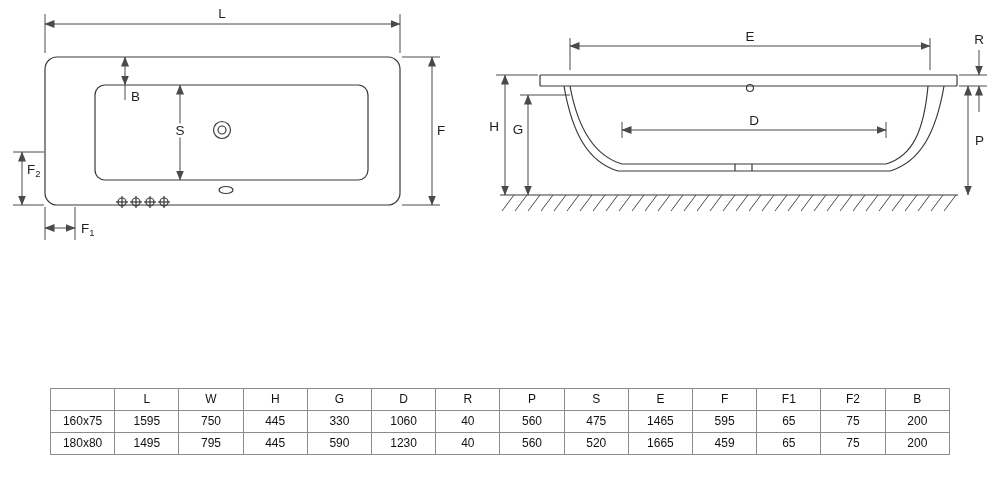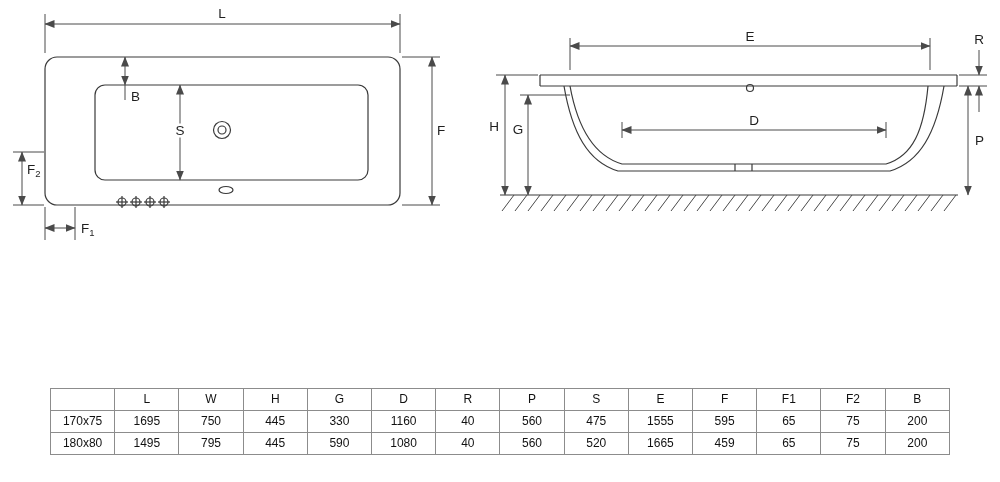--- a/index.html
+++ b/index.html
@@ -191,42 +191,42 @@
         <th data-name="table-header-S">S</th>
         <th data-name="table-header-E">E</th>
         <th data-name="table-header-F">F</th>
         <th data-name="table-header-F1">F1</th>
         <th data-name="table-header-F2">F2</th>
         <th data-name="table-header-B">B</th>
       </tr>
   </thead>
   <tbody data-name="table-body">
       <tr data-name="table-row">
-        <td data-name="row-size-label">170x75</td>
-        <td data-name="dimension-value-cell">1695</td>
+        <td data-name="row-size-label">160x75</td>
+        <td data-name="dimension-value-cell">1595</td>
         <td data-name="dimension-value-cell">750</td>
         <td data-name="dimension-value-cell">445</td>
         <td data-name="dimension-value-cell">330</td>
-        <td data-name="dimension-value-cell">1160</td>
+        <td data-name="dimension-value-cell">1060</td>
         <td data-name="dimension-value-cell">40</td>
         <td data-name="dimension-value-cell">560</td>
         <td data-name="dimension-value-cell">475</td>
-        <td data-name="dimension-value-cell">1555</td>
+        <td data-name="dimension-value-cell">1465</td>
         <td data-name="dimension-value-cell">595</td>
         <td data-name="dimension-value-cell">65</td>
         <td data-name="dimension-value-cell">75</td>
         <td data-name="dimension-value-cell">200</td>
       </tr>
       <tr data-name="table-row">
         <td data-name="row-size-label">180x80</td>
         <td data-name="dimension-value-cell">1495</td>
         <td data-name="dimension-value-cell">795</td>
         <td data-name="dimension-value-cell">445</td>
         <td data-name="dimension-value-cell">590</td>
-        <td data-name="dimension-value-cell">1080</td>
+        <td data-name="dimension-value-cell">1230</td>
         <td data-name="dimension-value-cell">40</td>
         <td data-name="dimension-value-cell">560</td>
         <td data-name="dimension-value-cell">520</td>
         <td data-name="dimension-value-cell">1665</td>
         <td data-name="dimension-value-cell">459</td>
         <td data-name="dimension-value-cell">65</td>
         <td data-name="dimension-value-cell">75</td>
         <td data-name="dimension-value-cell">200</td>
       </tr>
     </tbody>

